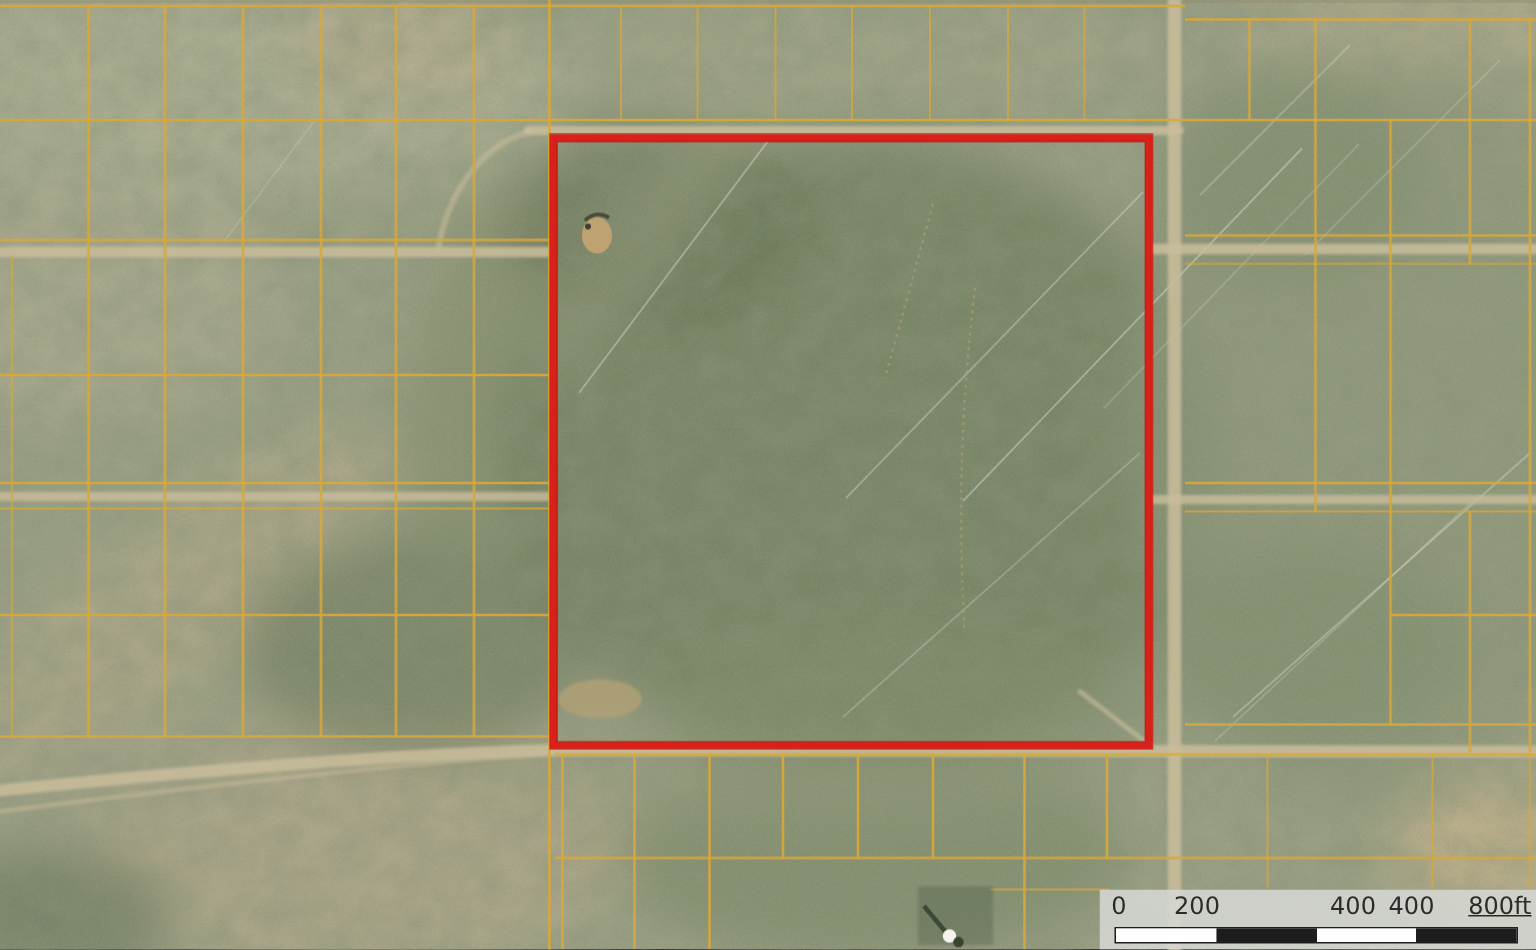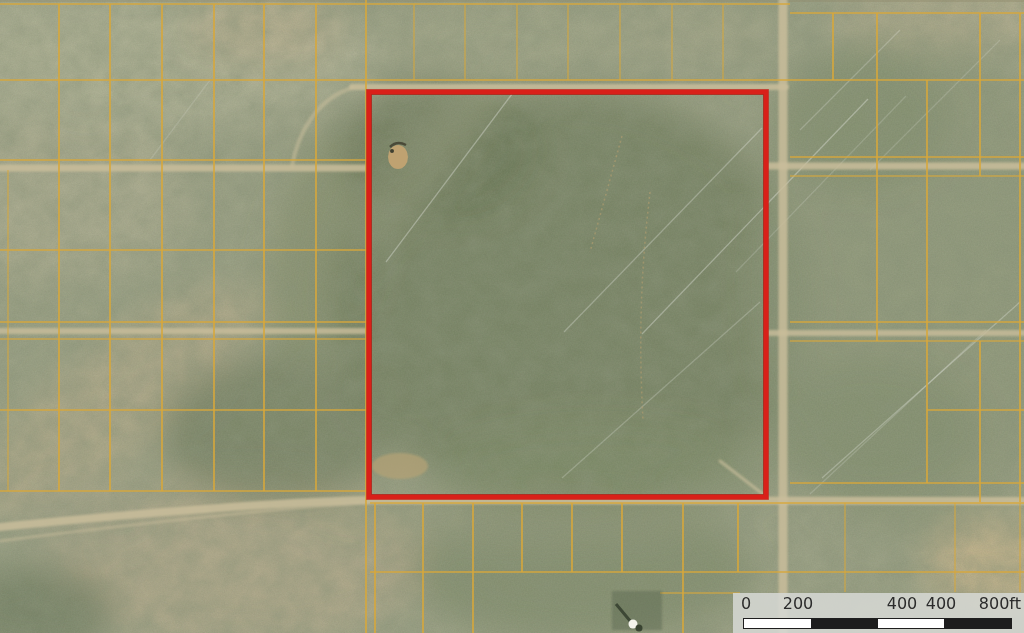--- a/index.html
+++ b/index.html
@@ -19,21 +19,21 @@
   .trail{stroke:#b49f70;fill:none;stroke-width:1.5;stroke-dasharray:2 3;}
 
   .scalebar{position:absolute;left:733px;top:593px;width:291px;height:40px;
             background:var(--scale-bg,rgba(214,216,211,.87));}
   .scalebar .lbl{position:absolute;top:2px;font-size:16px;line-height:18px;
                  color:var(--scale-text,#2b2b2b);transform:translateX(-50%);white-space:nowrap;}
   .scalebar .lbl.l0{left:13px;}
   .scalebar .lbl.l1{left:65px;}
   .scalebar .lbl.l2{left:144px;margin-left:25px;}
   .scalebar .lbl.l3{left:208px;}
-  .scalebar .lbl.l4{left:auto;right:3px;transform:none;}
+  .scalebar .lbl.l4{left:auto;right:3px;transform:none;text-decoration:underline;}
   .scalebar .bar{position:absolute;left:10px;top:25px;width:267px;height:9px;
                  border:1.6px solid #1e1e1e;display:flex;}
   .scalebar .seg{flex:1 1 0;}
   .scalebar .seg.light{background:var(--scale-seg-light,#fff);}
   .scalebar .seg.dark{background:var(--scale-seg-dark,#1d1d1d);}
 </style>
 </head>
 <body>
 
 <div class="stage">

